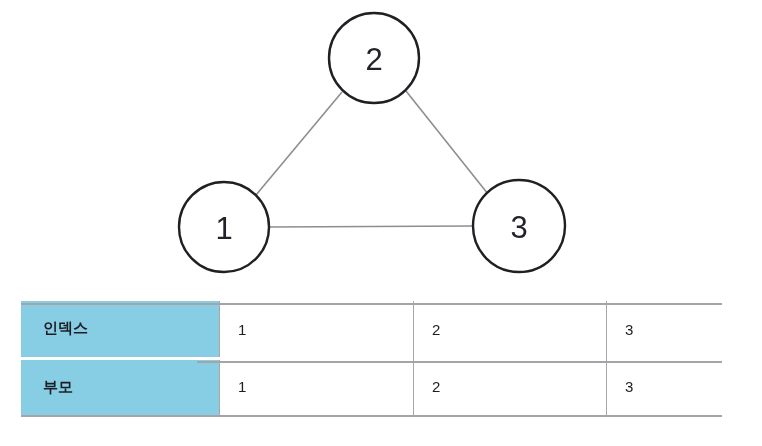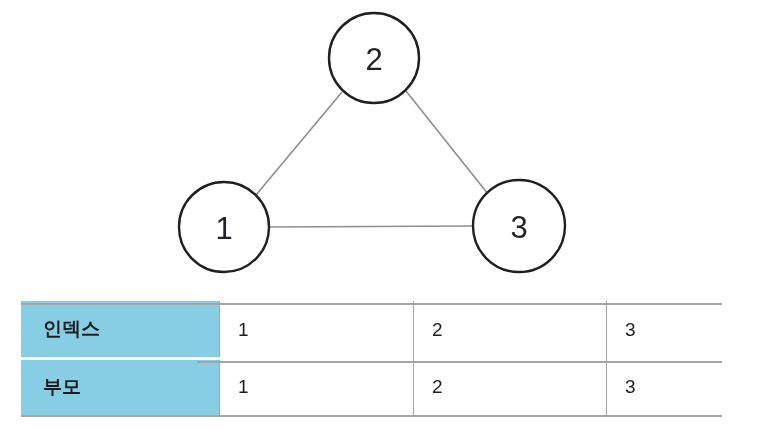--- a/index.html
+++ b/index.html
@@ -59,21 +59,21 @@
     border-collapse: collapse;
     table-layout: fixed;
     width: 701px;
   }
   .tbl tr {
     height: 57px;
   }
   .tbl td {
     padding: 0;
     vertical-align: middle;
-    font-size: 19px;
+    font-size: 15px;
     color: #1d1d23;
     background: #ffffff;
   }
   .hdr-cell {
     width: 176px;
     background: #87cee4 !important;
     font-weight: bold;
     font-size: 22px;
     color: #101015;
     padding-left: 22px !important;

